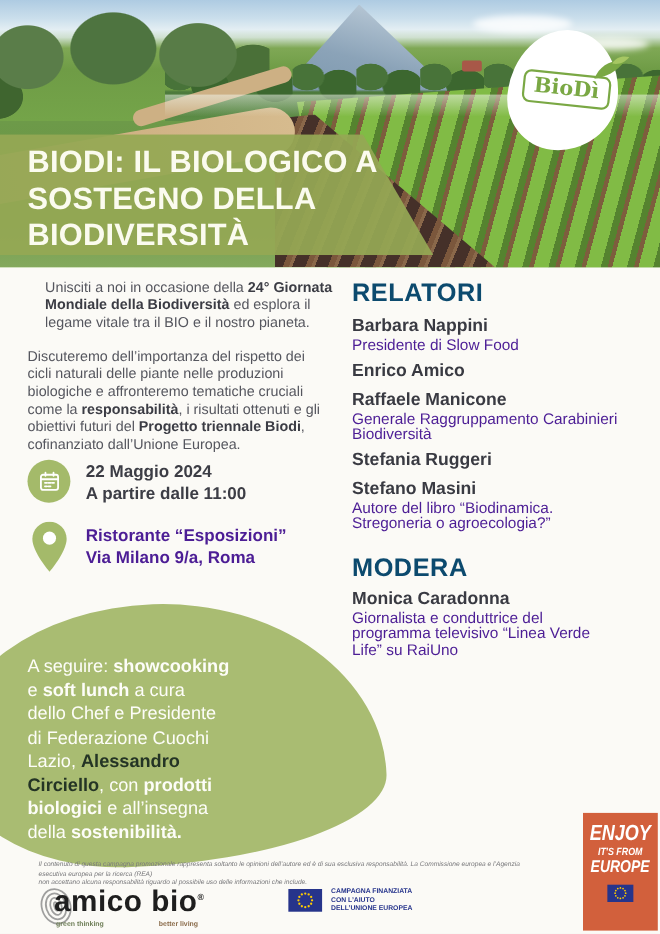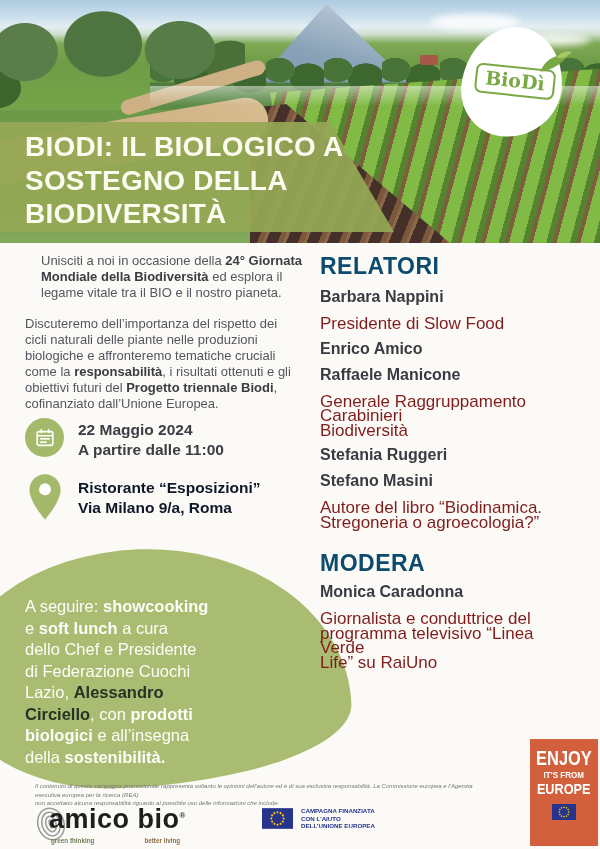--- a/index.html
+++ b/index.html
@@ -64,51 +64,51 @@
   .intro.p1{top:253px;margin-left:16px;}
   .intro.p2{top:316px;}
   .seg-s{font-weight:700;color:#3b3c44;}
   .seg-b{font-weight:700;}
   .seg-d{font-weight:700;color:#243425;}
 
   .cal-circle{position:absolute;left:25px;top:418px;width:39px;height:39px;border-radius:50%;
     background:#a4ba6a;display:flex;align-items:center;justify-content:center;}
   .date-text{position:absolute;left:78px;top:420px;font-size:15.5px;line-height:20px;font-weight:700;color:#3c3d45;}
   .pin-wrap{position:absolute;left:28px;top:474px;}
-  .venue-text{position:absolute;left:78px;top:478px;font-size:15.5px;line-height:20px;font-weight:700;color:#0f172a;}
+  .venue-text{position:absolute;left:78px;top:478px;font-size:15.5px;line-height:20px;font-weight:700;color:#4c1d95;}
 
   
   .blob{position:absolute;left:-48px;top:549px;width:398px;height:238px;background:#a9bc72;
     border-radius:48% 52% 60% 40% / 55% 68% 32% 45%;transform:rotate(-2deg);}
   .blob-text{position:absolute;left:25px;top:596px;width:max-content;
     font-size:16.5px;line-height:21.5px;color:#fdfdf8;}
 
   
   .col-right{position:absolute;left:320px;top:253px;width:262px;}
   .sec-heading{margin:0;font-size:23px;font-weight:800;color:#0c4a6e;letter-spacing:.5px;}
   .speaker{margin-top:8px;}
   .sp-name{font-size:16px;line-height:18px;font-weight:700;color:#393a42;}
-  .sp-role{margin-top:11px;font-size:17px;line-height:14.5px;color:#7f1d1d;}
+  .sp-role{margin-top:0;font-size:14px;line-height:14.5px;color:#4c1d95;}
   .modera-block{margin-top:20px;}
   .modera-block .sp-name{margin-top:6px;}
 
   
   .disclaimer{position:absolute;left:35px;top:782px;width:460px;font-size:6px;line-height:8.5px;
     font-style:italic;color:#77777a;}
   .amico{position:absolute;left:35px;top:804px;width:170px;height:42px;}
   .amico svg{position:absolute;left:-2px;top:1px;}
   .amico-text{position:absolute;left:14px;top:0;font-size:27px;font-weight:600;color:#1e1e1e;letter-spacing:.5px;}
   .amico-text sup{font-size:8px;}
   .amico-tags{position:absolute;left:16px;top:33px;display:flex;gap:50px;font-size:6.3px;font-weight:700;}
   .tag-left{color:#6f7f58;}
   .tag-right{color:#8a6b4a;}
   .eu-funding{position:absolute;left:262px;top:807px;display:flex;align-items:center;}
   .eu-funding .eu-text{margin-left:8px;font-size:6.2px;line-height:7.5px;font-weight:700;color:#27358c;}
   .enjoy-badge{position:absolute;left:530px;top:739px;width:68px;height:107px;background:#d2603c;
-    display:flex;flex-direction:column;align-items:center;padding-top:9px;box-sizing:border-box;color:#fff;}
+    display:flex;flex-direction:column;align-items:center;padding-top:9px;box-sizing:border-box;color:#fff;font-style:italic;}
   .enjoy-l1{font-size:20px;font-weight:800;transform:scaleX(.82);line-height:20px;}
   .enjoy-l2{font-size:9.5px;font-weight:700;transform:scaleX(.85);margin-top:2px;line-height:10px;}
   .enjoy-l3{font-size:15.5px;font-weight:800;transform:scaleX(.82);line-height:16px;margin-top:1px;}
   .enjoy-badge svg{margin-top:7px;}
 </style>
 </head>
 <body>
 
 <div class="poster">
 

